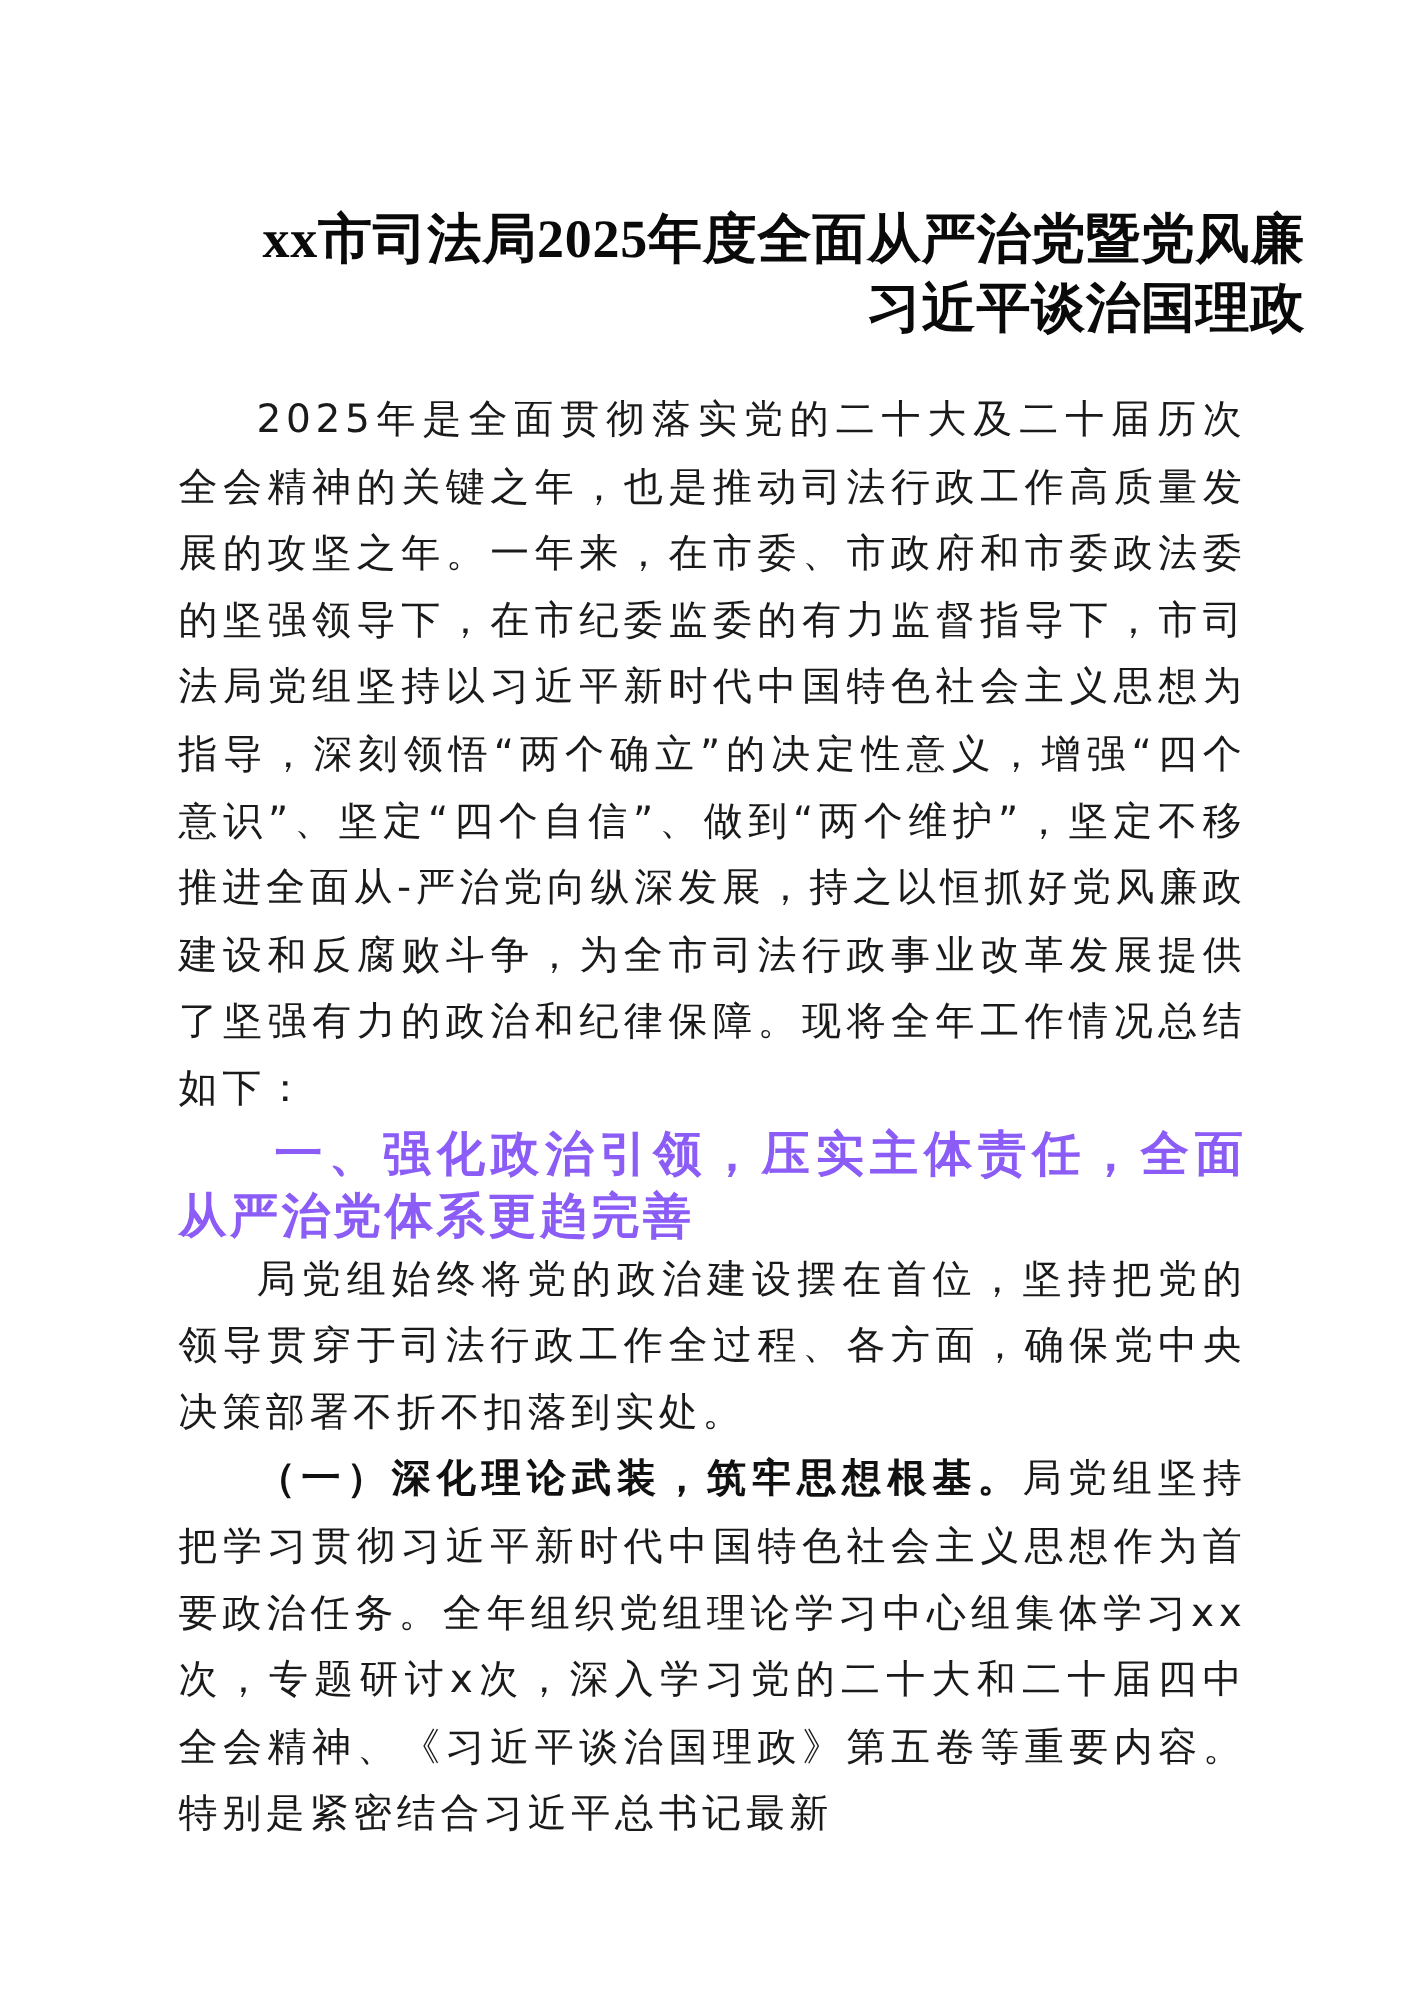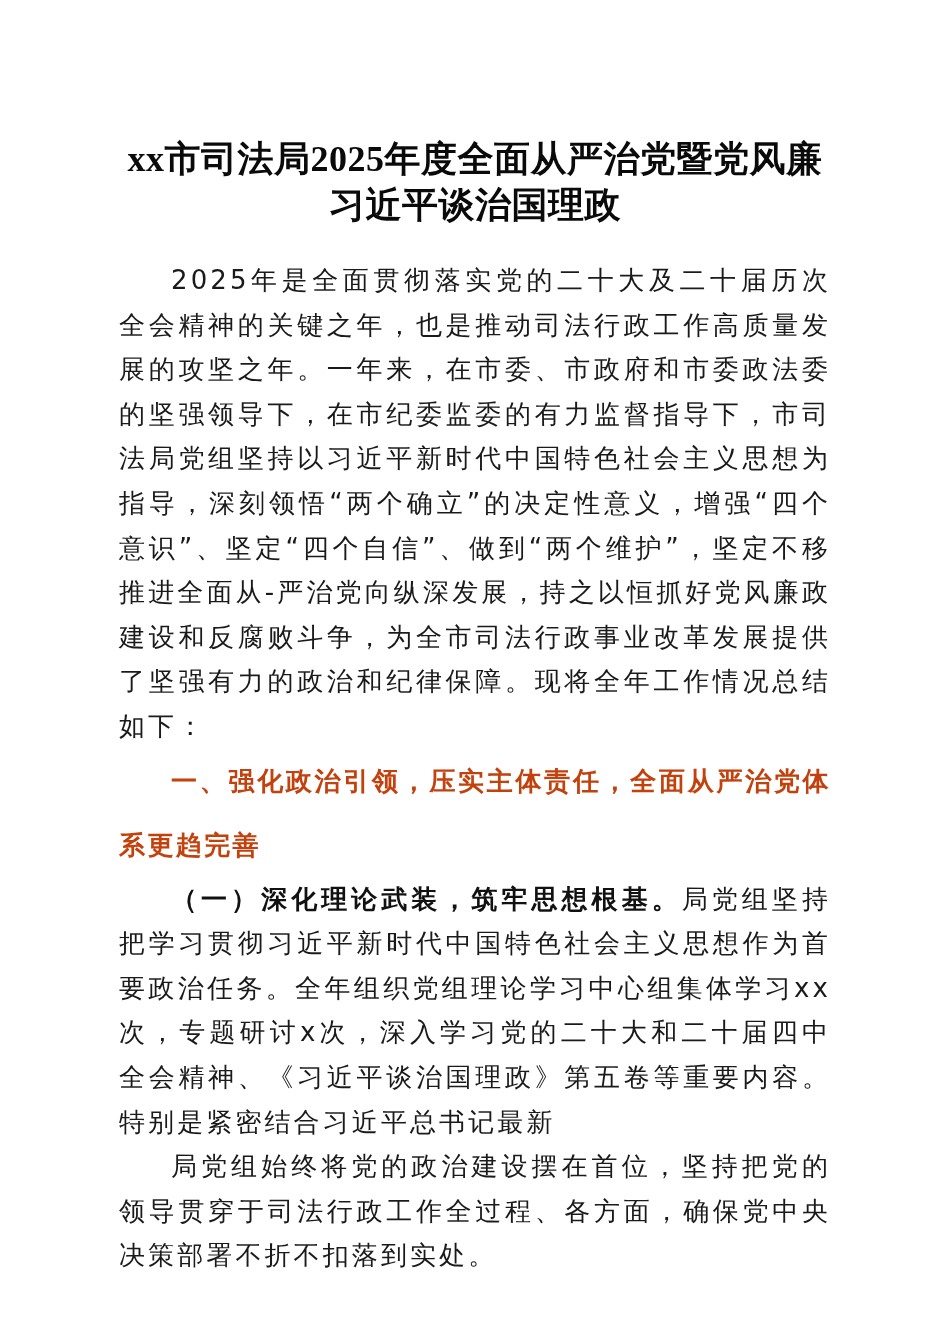--- a/index.html
+++ b/index.html
@@ -21,21 +21,21 @@
       width: 950px;
       height: 1344px;
       background: #ffffff;
     }
     .title {
       position: absolute;
       left: 80px;
       width: 790px;
       top: 136px;
       margin: 0;
-      text-align: center;
+      text-align: right;
       font-family: "Liberation Serif", "DejaVu Serif", serif;
       font-weight: bold;
       font-size: 36px;
       line-height: 46px;
       letter-spacing: 0.5px;
       color: #0a0a0a;
     }
     .title span { display: block; }
     .body {
       position: absolute;
@@ -50,26 +50,26 @@
       text-align: justify;
       text-justify: inter-character;
     }
     .body p {
       margin: 0;
       text-indent: 2em;
       word-break: break-all;
     }
     .body h2 {
       margin: 0;
-      font-size: 26px;
-      line-height: 64px;
+      font-size: 32px;
+      line-height: 41px;
       font-weight: bold;
       text-indent: 2em;
       letter-spacing: 2.4px;
-      color: #c2410c;
+      color: #8b5cf6;
       font-family: "Liberation Sans", "DejaVu Sans", sans-serif;
       word-break: break-all;
     }
     .sub-lead {
       font-weight: bold;
       font-family: "DejaVu Serif", "Liberation Serif", serif;
       color: #111111;
     }
   </style>
 </head>
@@ -80,18 +80,18 @@
   <h1 class="title">
     <span>xx市司法局2025年度全面从严治党暨党风廉</span>
     <span>习近平谈治国理政</span>
   </h1>
 
   <div class="body">
     <p>2025年是全面贯彻落实党的二十大及二十届历次全会精神的关键之年，也是推动司法行政工作高质量发展的攻坚之年。一年来，在市委、市政府和市委政法委的坚强领导下，在市纪委监委的有力监督指导下，市司法局党组坚持以习近平新时代中国特色社会主义思想为指导，深刻领悟“两个确立”的决定性意义，增强“四个意识”、坚定“四个自信”、做到“两个维护”，坚定不移推进全面从-严治党向纵深发展，持之以恒抓好党风廉政建设和反腐败斗争，为全市司法行政事业改革发展提供了坚强有力的政治和纪律保障。现将全年工作情况总结如下：</p>
 
     <h2>一、强化政治引领，压实主体责任，全面从严治党体系更趋完善</h2>
 
+    <p>局党组始终将党的政治建设摆在首位，坚持把党的领导贯穿于司法行政工作全过程、各方面，确保党中央决策部署不折不扣落到实处。</p>
+
     <p><span class="sub-lead">（一）深化理论武装，筑牢思想根基。</span><span>局党组坚持把学习贯彻习近平新时代中国特色社会主义思想作为首要政治任务。全年组织党组理论学习中心组集体学习xx次，专题研讨x次，深入学习党的二十大和二十届四中全会精神、《习近平谈治国理政》第五卷等重要内容。特别是紧密结合习近平总书记最新</span></p>
-
-    <p>局党组始终将党的政治建设摆在首位，坚持把党的领导贯穿于司法行政工作全过程、各方面，确保党中央决策部署不折不扣落到实处。</p>
   </div>
 
 </div>
 
 </body></html>

